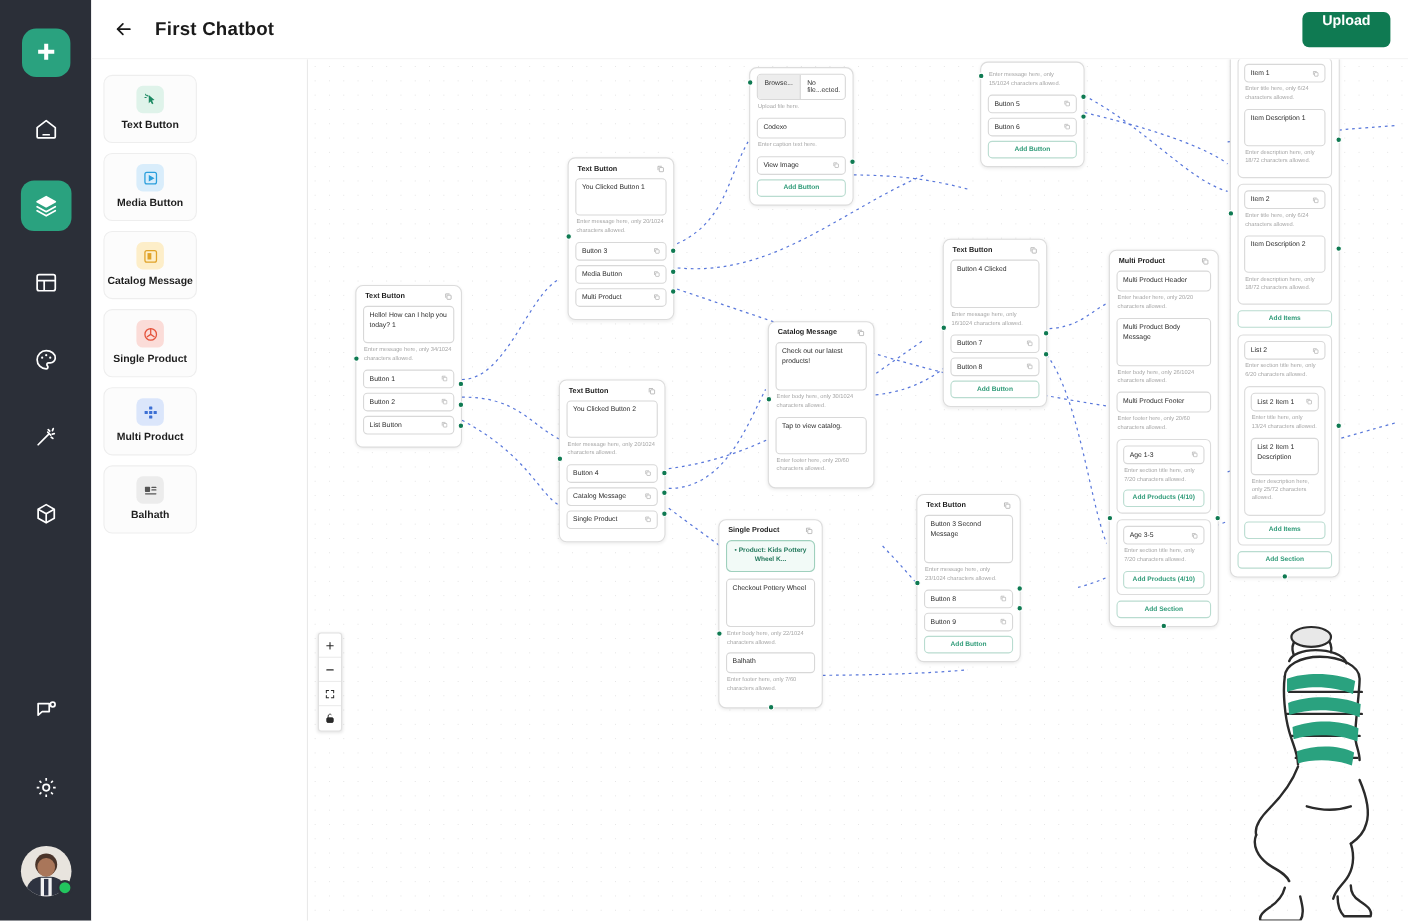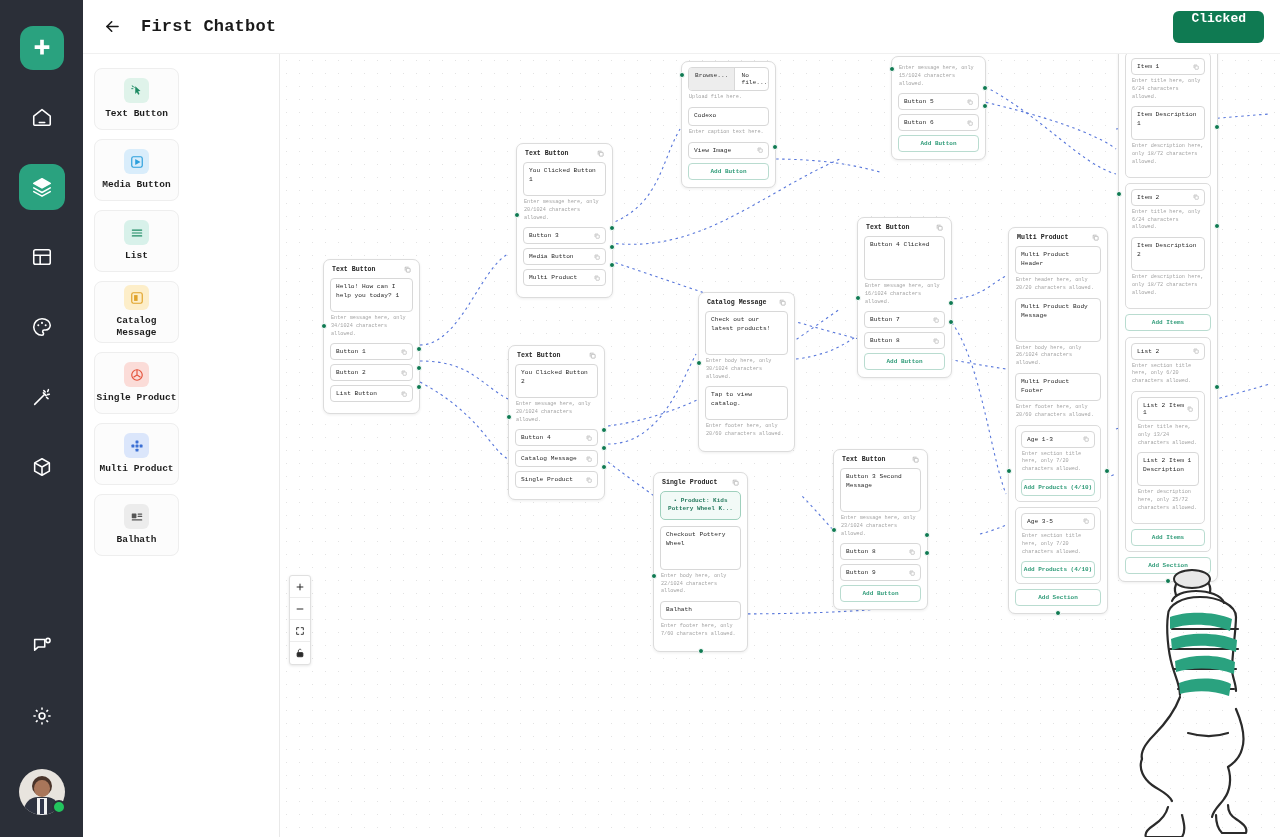--- a/index.html
+++ b/index.html
@@ -1,21 +1,21 @@
 <!DOCTYPE html>
 <html><head>
 <meta charset="utf-8">
 <style>
   * { box-sizing: border-box; margin: 0; padding: 0; }
   html, body {
     width: 1280px; height: 837px;
     font-family: "Liberation Sans", sans-serif;
     background: #ffffff; overflow: hidden;
   }
-  #app { position: relative; width: 1280px; height: 837px; font-family: Liberation Mono, monospace; }
+  #app { position: relative; width: 1280px; height: 837px; }
 
   
   .rail {
     position: absolute; left: 0; top: 0; width: 83px; height: 837px;
     background: #2b2f38; display: flex; flex-direction: column; align-items: center;
   }
   .rail-logo {
     width: 44px; height: 44px; margin-top: 26px; border-radius: 13px;
     background: #2aa27f; display: flex; align-items: center; justify-content: center;
   }
@@ -242,21 +242,21 @@
 
   <div class="header">
     <div class="back-btn">
       <svg width="19" height="19" viewBox="0 0 24 24" fill="none" stroke="#1a1a1a" stroke-width="2" stroke-linecap="round" stroke-linejoin="round">
         <path d="M19 12H5"></path>
           <path d="M11 18l-6-6 6-6"></path>
       </svg>
     </div>
     <div class="page-title">First Chatbot</div>
     <div class="hdr-right">
-      <div class="btn-publish">Clicked</div>
+      <div class="btn-publish">Upload</div>
     </div>
   </div>
 
   <div class="palette">
     <div class="pal-grid">
 
       <div class="pal-card">
         <div class="pal-ico" style="background:#dff3ea">
           <svg width="14" height="14" viewBox="0 0 24 24" fill="#1d8a63">
             <path d="M9 4l9 8-4 .6 2.3 4.6-2.2 1.1L11.8 14 9 17z"></path>
@@ -269,28 +269,20 @@
       <div class="pal-card">
         <div class="pal-ico" style="background:#d9edfb">
           <svg width="14" height="14" viewBox="0 0 24 24" fill="none" stroke="#2b9fdc" stroke-width="2">
             <rect x="3" y="3" width="18" height="18" rx="3"></rect>
               <path d="M10 8.5l6 3.5-6 3.5z" fill="#2b9fdc"></path>
           </svg>
         </div>
         <div class="pal-label">Media Button</div>
       </div>
 
-      <div class="pal-card">
-        <div class="pal-ico" style="background:#d8f1ea">
-          <svg width="14" height="14" viewBox="0 0 24 24" fill="none" stroke="#1d8a63" stroke-width="2" stroke-linecap="round">
-            <path d="M4 7h16M4 12h16M4 17h16"></path>
-          </svg>
-        </div>
-        <div class="pal-label">List</div>
-      </div>
 
       <div class="pal-card">
         <div class="pal-ico" style="background:#fdeec9">
           <svg width="14" height="14" viewBox="0 0 24 24" fill="none" stroke="#e0a32a" stroke-width="2" stroke-linejoin="round">
             <rect x="3" y="3" width="18" height="18" rx="3"></rect>
               <rect x="7" y="7" width="6" height="10" fill="#e0a32a" stroke="none"></rect>
           </svg>
         </div>
         <div class="pal-label">Catalog Message</div>
       </div>

